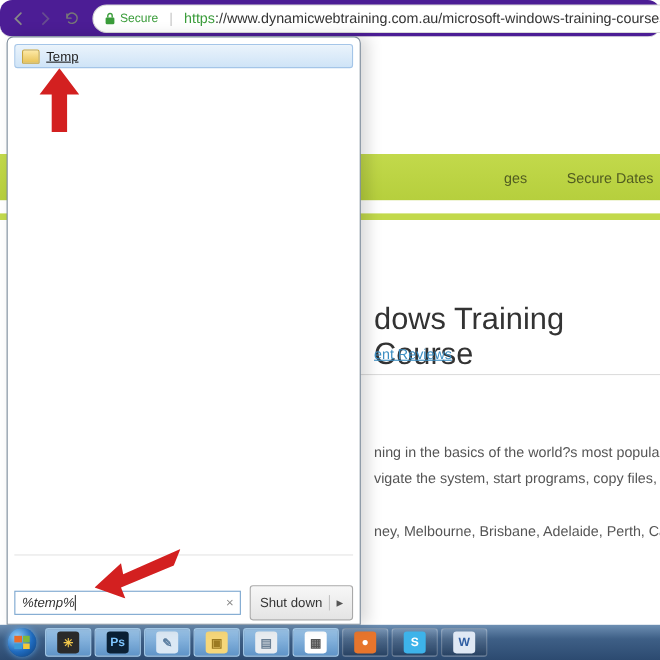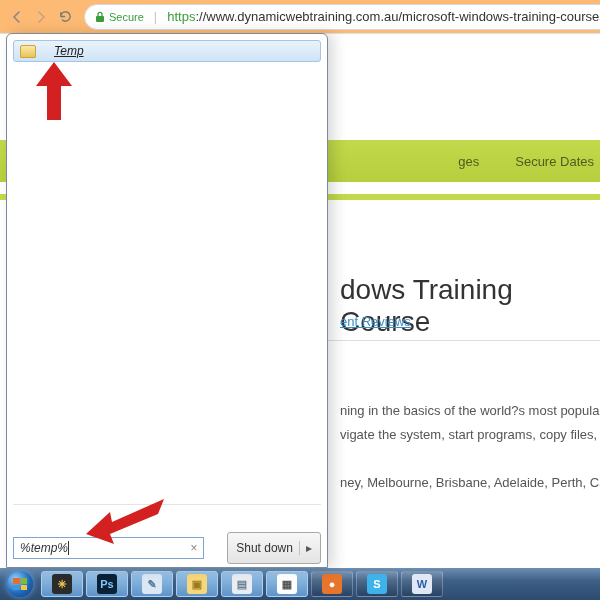--- a/index.html
+++ b/index.html
@@ -1,46 +1,46 @@
 <!DOCTYPE html>
 <html><head>
 <meta charset="utf-8">
 <style>
   * { margin: 0; padding: 0; box-sizing: border-box; }
   body { width: 600px; height: 600px; overflow: hidden; font-family: "Segoe UI", Tahoma, sans-serif; font-size: 12px; background: #fff; position: relative; }
 
   
-  .browser-bar { height: 34px; background: #fdba74; border-bottom: 1px solid #e1e1e1; display: flex; align-items: center; padding: 0 6px; gap: 8px; position: relative; z-index: 1; }
+  .browser-bar { height: 34px; background: #4c1d95; border-bottom: 1px solid #e1e1e1; display: flex; align-items: center; padding: 0 6px; gap: 8px; position: relative; z-index: 1; border-radius: 11px; }
   .nav-btns { display: flex; gap: 2px; }
   .nav-btn { width: 22px; height: 22px; display: flex; align-items: center; justify-content: center; color: #7a7a7a; border-radius: 50%; cursor: pointer; }
   .nav-btn svg { stroke: #888; }
   .url-bar { flex: 1; height: 26px; background: #fff; border: 1px solid #d8d8d8; border-radius: 13px; display: flex; align-items: center; padding: 0 10px; gap: 6px; color: #555; font-size: 13px; }
   .lock { color: #3a9c3a; font-size: 11px; display:flex; align-items:center; gap:4px;}
   .url-text { color: #333; white-space: nowrap; overflow: hidden; }
   .url-https { color: #3a9c3a; }
   .url-div { color: #c7c7c7; padding: 0 4px; }
 
   
   .page { position: absolute; top: 34px; left: 0; right: 0; bottom: 32px; background: #fff; z-index: 0; }
   .menu-strip { position: absolute; top: 106px; left: 0; right: 0; height: 42px; background: linear-gradient(#c2d94b,#b6cf3d); display: flex; align-items: center; justify-content: flex-end; padding-right: 6px; gap: 36px; color: #515c21; font-size: 13px;}
   .green-line { position:absolute; top:160px; left:0; right:0; height:6px; background:#c2d94b; }
   .page-title { position:absolute; top:240px; left:340px; font-size:28px; color:#333; font-weight:400;}
   .page-link { position:absolute; top:280px; left:340px; font-size:13px; color:#3b8ec2; text-decoration:underline;}
   .page-hr { position:absolute; top:306px; left:320px; right:0; height:1px; background:#ddd;}
   .page-text { position:absolute; left:340px; color:#555; font-size:13px; line-height:1.4; white-space:nowrap;}
 
   
   .start-menu { position:absolute; left:6px; bottom:32px; width:322px; height:535px; background:#fff; border:1px solid #7b8a9a; border-radius:6px 6px 0 0; box-shadow: 6px 0 14px rgba(0,0,0,.15); z-index:3; padding:6px; display:flex; flex-direction:column;}
-  .result-item { height:22px; background:linear-gradient(#eaf3fb,#cfe4f7); border:1px solid #a4c5e8; border-radius:3px; display:flex; align-items:center; gap:18px; padding:0 6px; color:#222;font-style:italic; }
+  .result-item { height:22px; background:linear-gradient(#eaf3fb,#cfe4f7); border:1px solid #a4c5e8; border-radius:3px; display:flex; align-items:center; gap:6px; padding:0 6px; color:#222; }
   .folder-icon { width:16px; height:13px; background:linear-gradient(#fde9a6,#e8c358); border-radius:2px 2px 1px 1px; border:1px solid #c9a63e; position:relative;}
   .result-label { text-decoration: underline; }
   .sm-body { flex:1; position:relative; }
   .see-more { position:absolute; bottom:34px; left:2px; display:flex; align-items:center; gap:6px; color:#2a5db0; font-size:12px; padding:4px;}
   .sm-hr { position:absolute; bottom:30px; left:0; right:0; height:1px; background:#e4e4e4;}
-  .sm-bottom { height:26px; display:flex; align-items:center; gap:23px; }
+  .sm-bottom { height:26px; display:flex; align-items:center; gap:8px; }
   .search-box { flex:1; height:22px; border:1px solid #7aa6cf; background:#fff; display:flex; align-items:center; padding:0 6px; font-style:italic; color:#333; font-size:12px; position:relative;}
   .search-box .cursor { position:absolute; width:1px; height:14px; background:#333; }
   .search-box .clear { position:absolute; right:6px; color:#888; font-size:12px; cursor:pointer;}
   .shutdown { height:32px; border:1px solid #a9a9a9; border-radius:3px; background:linear-gradient(#f7f7f7,#e4e4e4); display:flex; align-items:center; padding:0 8px; font-size:12px; color:#333; gap:6px; cursor:pointer;}
   .shutdown .arrow-part { border-left:1px solid #c3c3c3; padding-left:6px; color:#555;}
 
   
   .red-arrow { position:absolute; z-index:5; }
   .red-arrow svg { display:block; }
 

